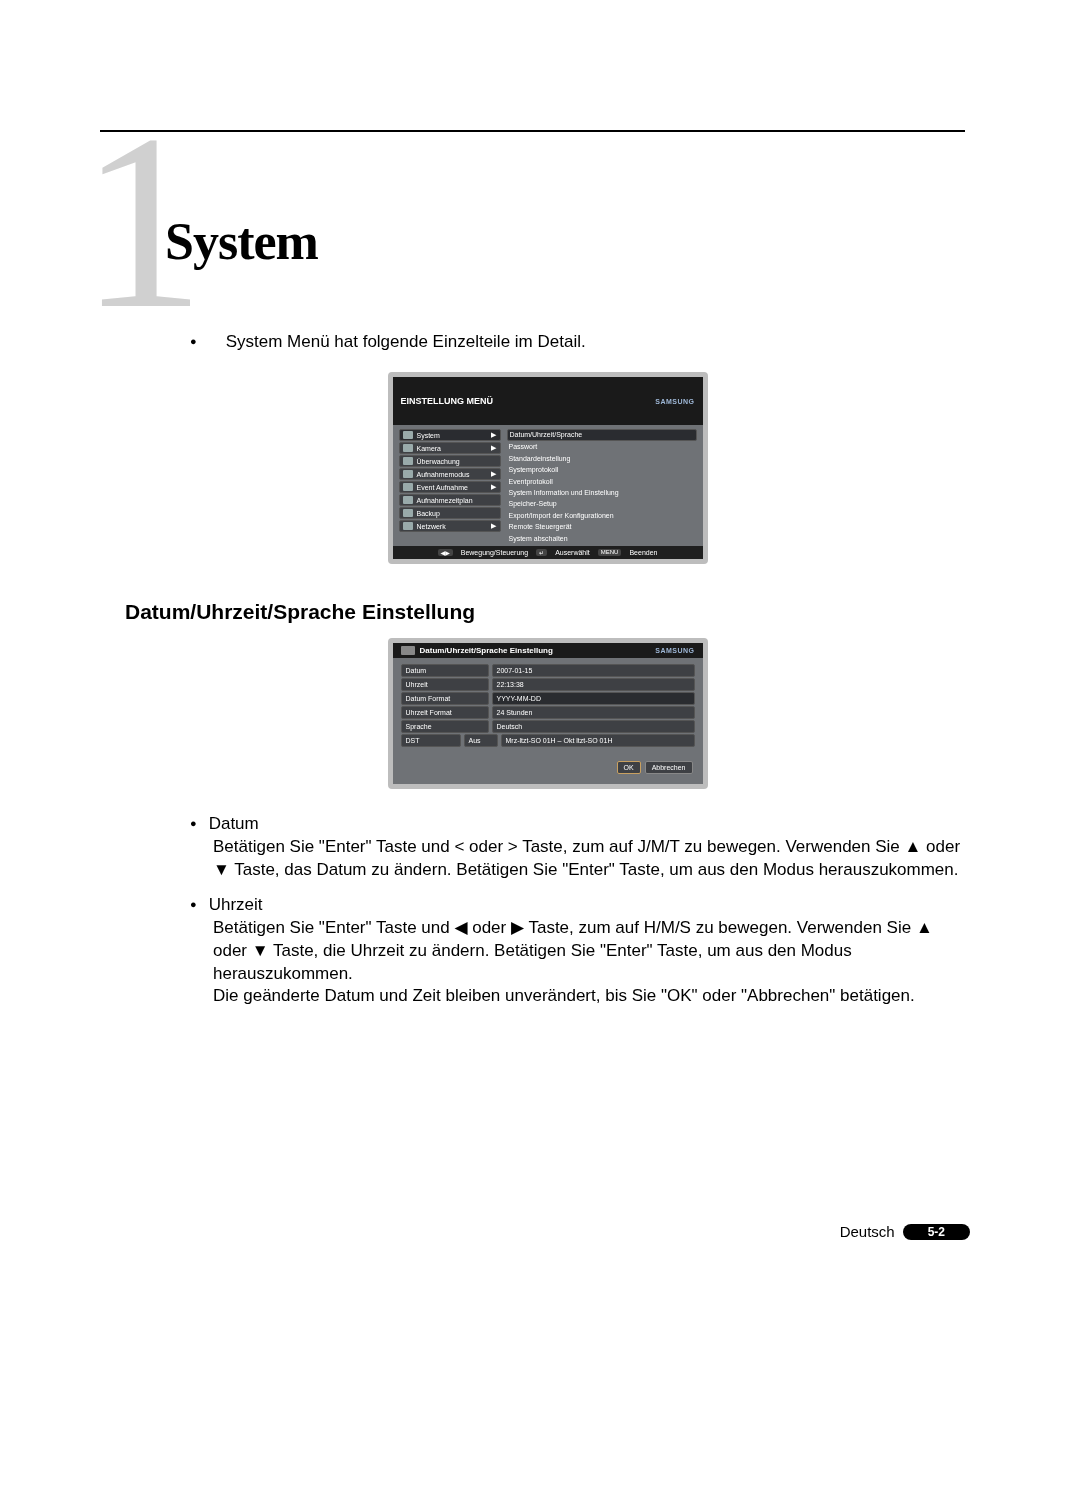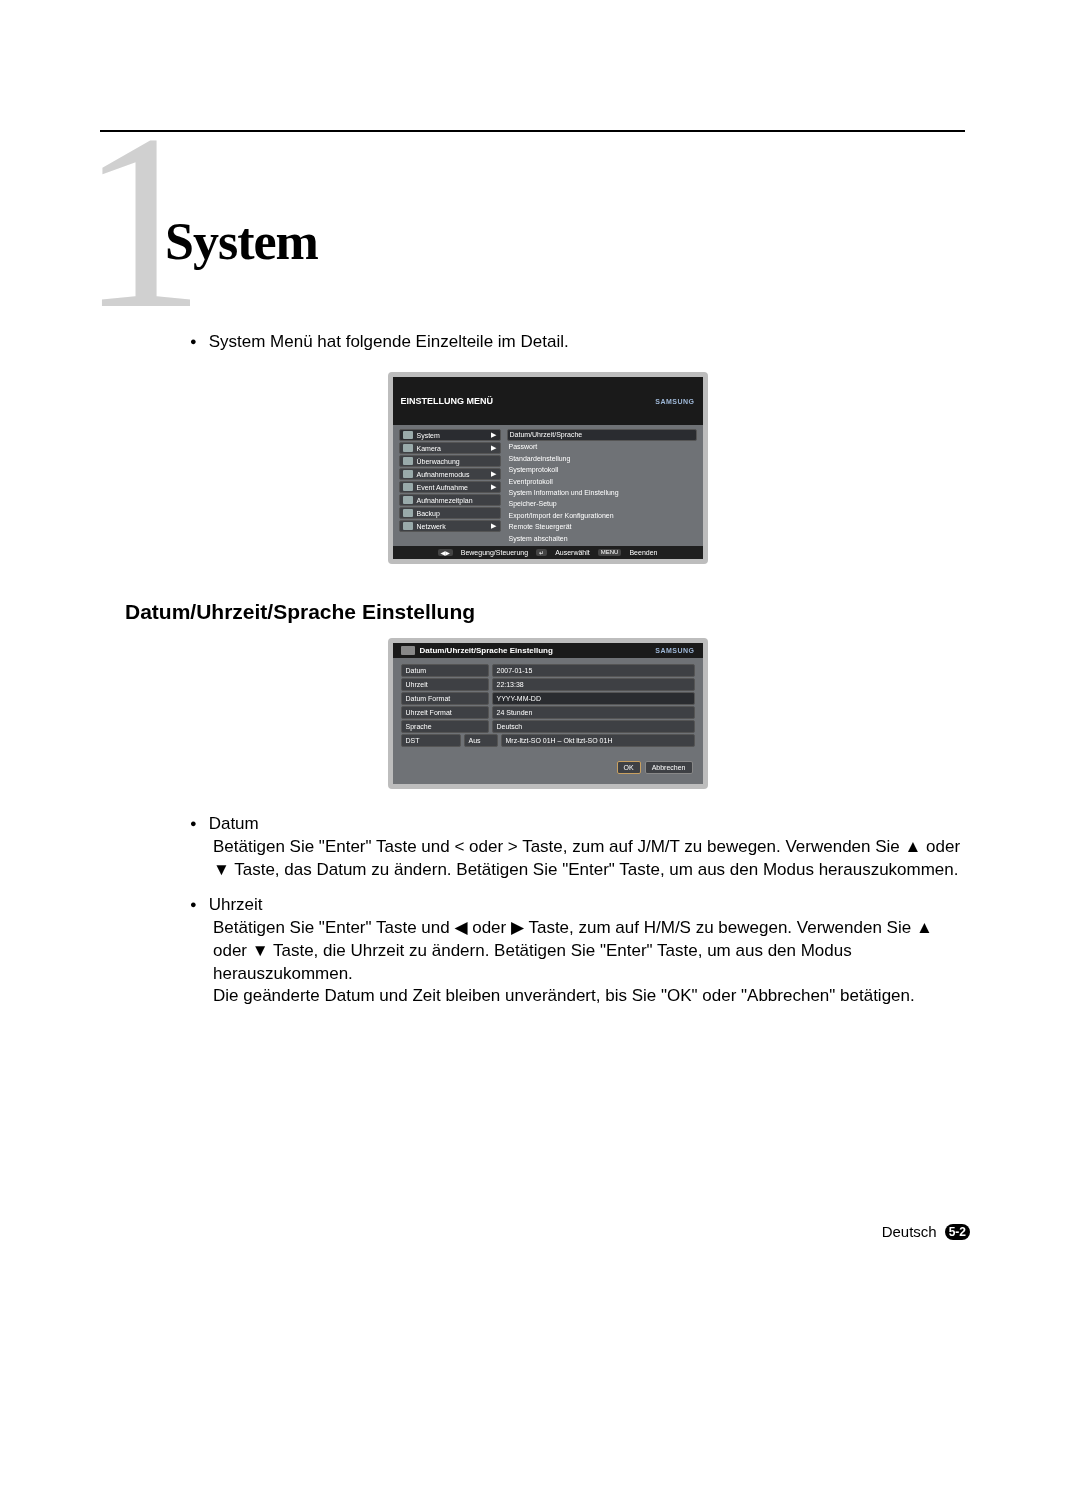--- a/index.html
+++ b/index.html
@@ -45,21 +45,21 @@
     font-weight: bold;
     letter-spacing: -1px;
   }
   .intro {
     margin: 10px 0 20px 65px;
     font-size: 17px;
   }
   .bullet-row {
     display: flex;
     align-items: baseline;
-    gap: 12px;
+    gap: 29px;
     margin-bottom: 4px;
   }
   .bullet-dot::before {
     content: "●";
     font-size: 11px;
     position: relative;
     top: -2px;
   }
   
   .ui-shot {
@@ -240,21 +240,21 @@
     font-size: 15px;
     display: flex;
     align-items: center;
     gap: 8px;
   }
   .footer .pill {
     background: #000;
     color: #fff;
     border-radius: 10px;
     font-size: 12px;
-    padding: 1px 4px;
+    padding: 1px 25px;
     font-weight: bold;
   }
 </style>
 </head>
 <body>
 
 <div class="page">
   <div class="rule-top"></div>
 
   <div class="chapter">

